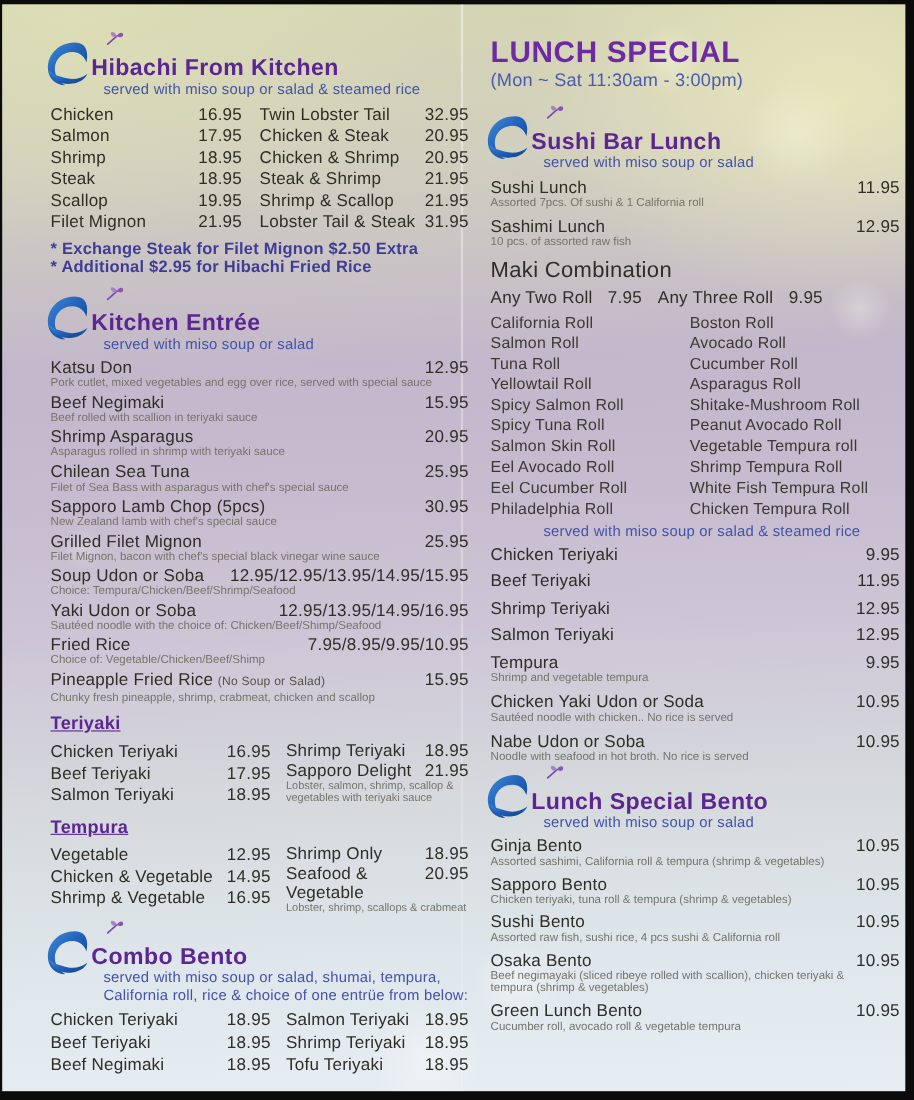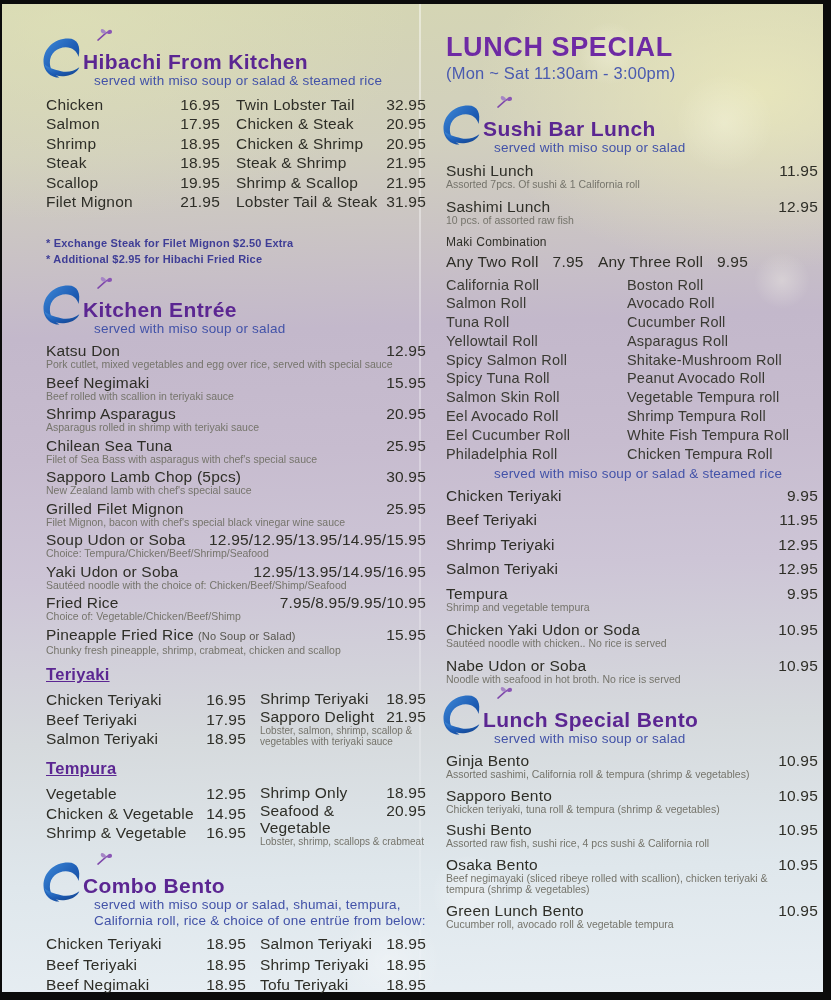--- a/index.html
+++ b/index.html
@@ -36,21 +36,21 @@
   .wave { width:50px; height:43px; flex:none; margin-right:-7px; }
   .dragonfly { position:absolute; left:56px; top:-9px; width:17px; height:15px; }
   .sec-title { font-size:21px; font-weight:bold; color:#5b2692; letter-spacing:.4px; padding-top:8px; }
   .sec-sub { font-size:13.5px; color:#4252a8; margin:-7px 0 6px 48px; letter-spacing:.2px; line-height:15.5px; }
 
   
   .pairs { display:flex; }
   .pair  { display:flex; justify-content:space-between; font-size:15.5px; line-height:19.5px; letter-spacing:.2px; }
   .hib-a { width:174px; margin-right:16px; display:flex; flex-direction:column; }
   .hib-b { flex:1; display:flex; flex-direction:column; }
-  .notes { margin-top:23px; font-size:11px; font-weight:bold; color:#3e3d96; line-height:16.5px; letter-spacing:.2px; }
+  .notes { margin-top:7px; font-size:15px; font-weight:bold; color:#3e3d96; line-height:16.5px; letter-spacing:.2px; }
 
   
   .items .item { margin-bottom:3px; }
   .line1 { display:flex; justify-content:space-between; align-items:flex-start; font-size:15.5px; line-height:17px; letter-spacing:.2px; }
   .line1 .pr { white-space:nowrap; margin-left:8px; }
   .nmnote { font-size:11px; color:#55544c; margin-left:4px; }
   .desc { font-size:10.5px; line-height:11.5px; color:#75746b; margin-bottom:2px; }
 
   .mini-title { font-size:16.5px; font-weight:bold; color:#5b2692; text-decoration:underline; margin:9px 0 6px; letter-spacing:.3px; }
   .mini-a { width:200px; margin-right:14px; display:flex; flex-direction:column; }
@@ -61,21 +61,21 @@
   .sec-entree  { margin-bottom:2px; }
   .sec-combo   { margin-top:10px; }
   .sec-combo .pair { line-height:20.5px; }
 
   
   .ls-title { font-size:27px; font-weight:bold; color:#6e2aa4; letter-spacing:.6px; }
   .ls-sub   { font-size:16.5px; color:#4a5ab0; letter-spacing:.2px; margin-top:1px; }
   .sec-sushibar { margin-top:20px; }
   .sec-sushibar .item { margin-bottom:8px; }
   .maki { margin-top:8px; }
-  .maki-title { font-size:12px; margin-bottom:4px; letter-spacing:.3px; }
+  .maki-title { font-size:20px; margin-bottom:4px; letter-spacing:.3px; }
   .maki-combos { display:flex; font-size:15.5px; margin-bottom:5px; letter-spacing:.2px; }
   .combo-pair { display:flex; }
   .combo-pair .pr { margin-left:14px; }
   .combo-pair:first-child { width:152px; }
   .maki-a { width:181px; display:flex; flex-direction:column; }
   .maki-b { flex:1; display:flex; flex-direction:column; }
   .roll { font-size:14.5px; line-height:18.8px; color:#3a3a33; letter-spacing:.2px; }
   .sec-kitchenlunch { margin-top:10px; }
   .sec-kitchenlunch .item { margin-bottom:8px; }
   .sec-kitchenlunch .line1 { line-height:16.5px; }

